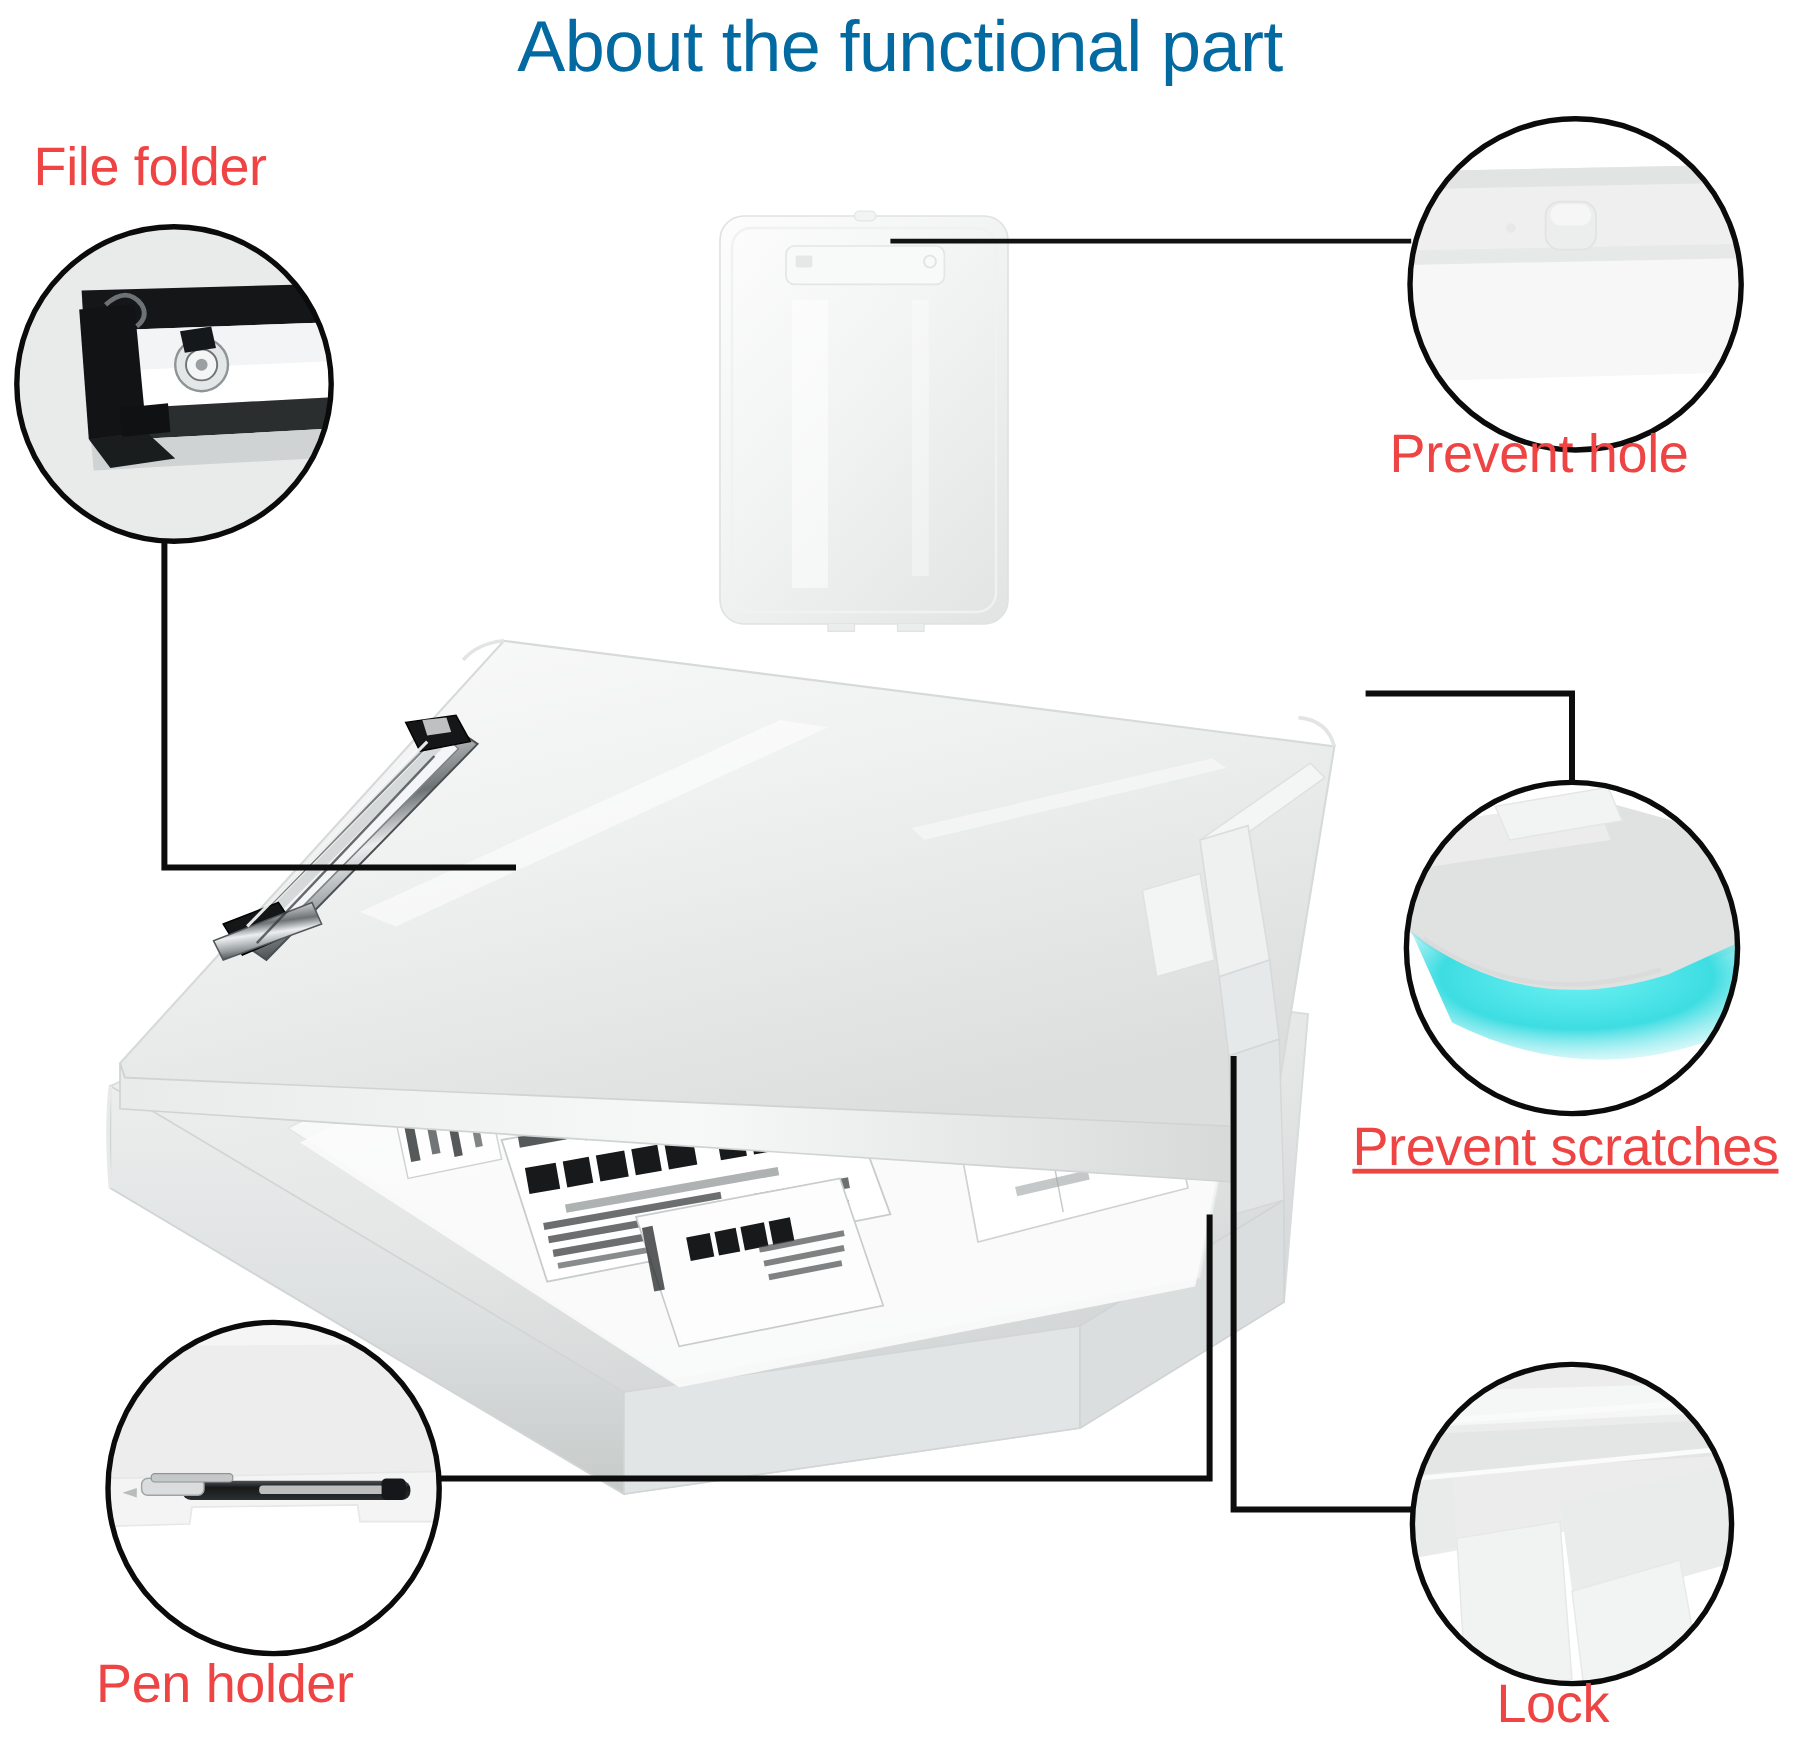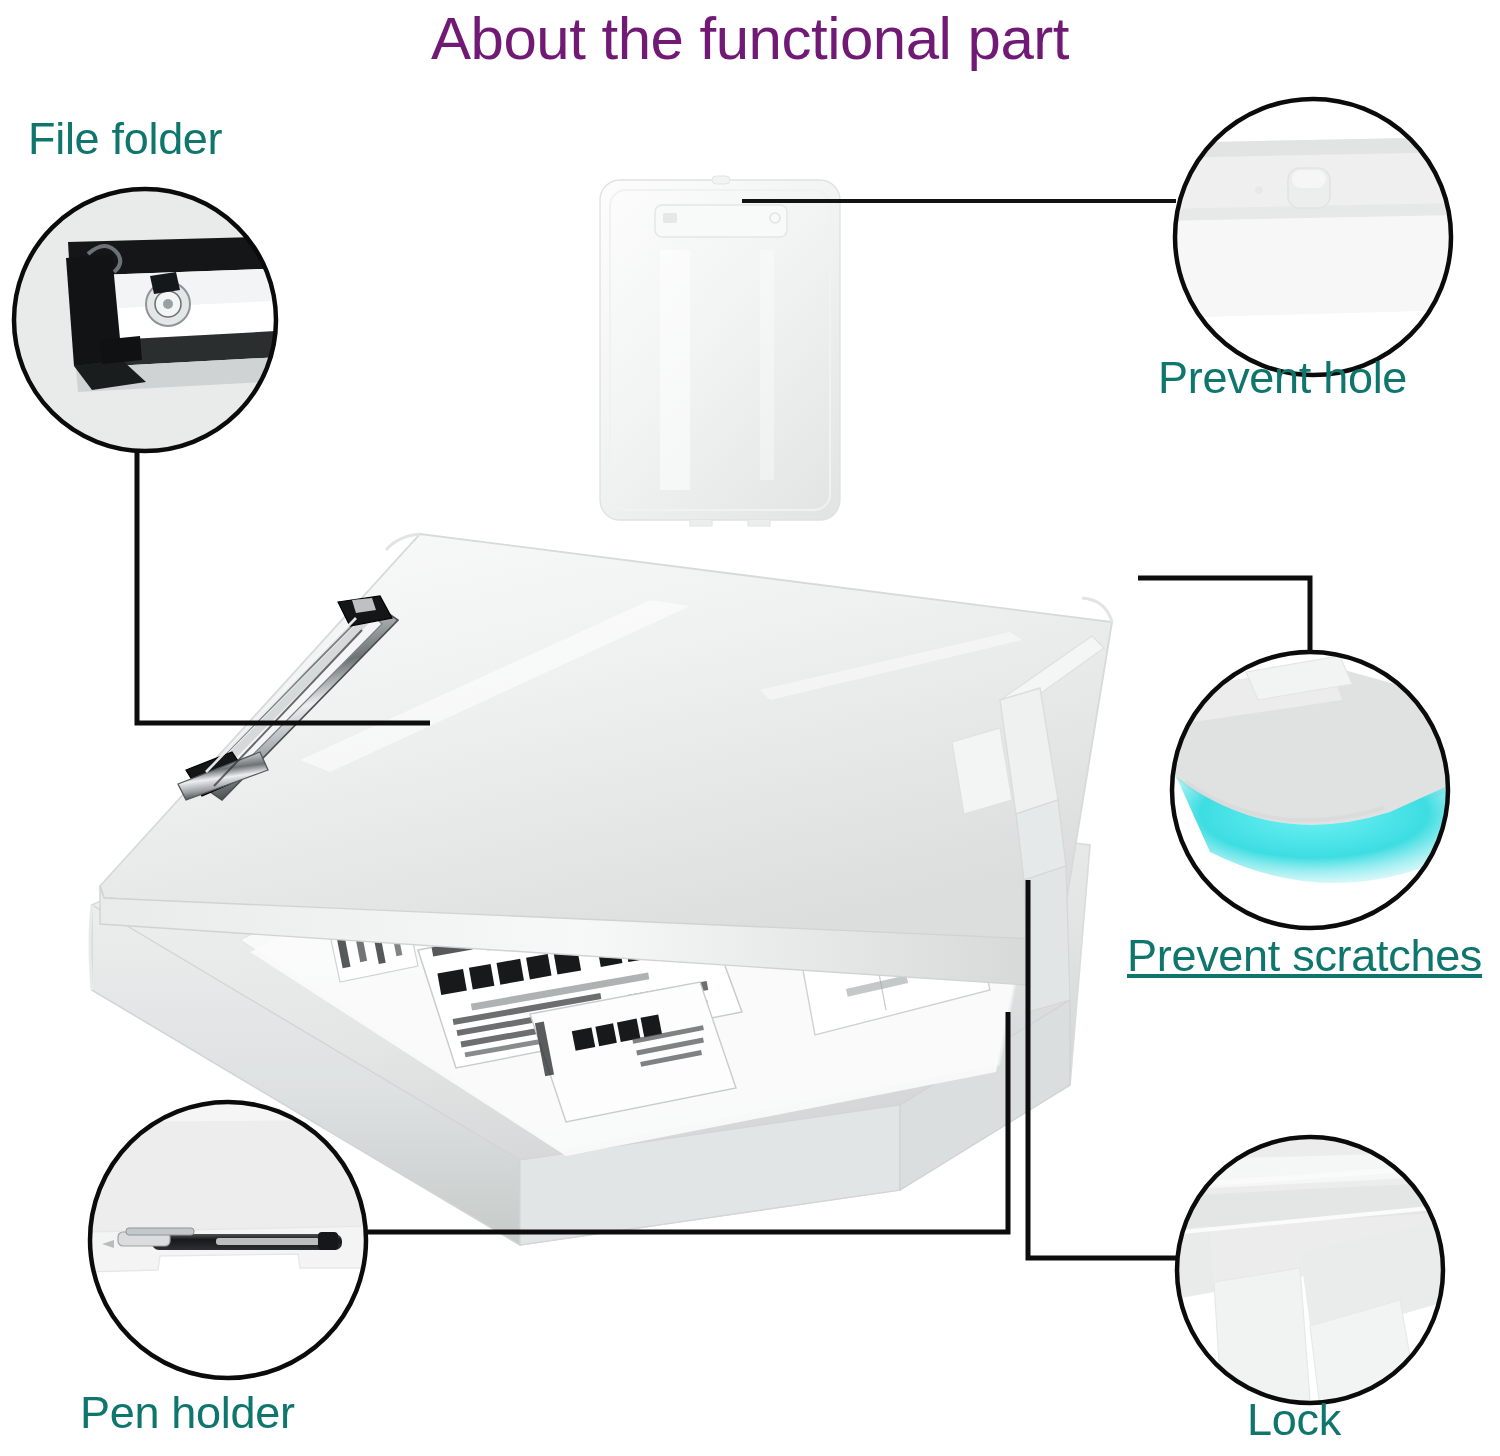--- a/index.html
+++ b/index.html
@@ -13,37 +13,37 @@
   }
   #stage{position:absolute;left:0;top:0;width:1500px;height:1456px;}
 
   
   #title{
     position:absolute;left:0;top:4px;width:1500px;
     text-align:center;
     font-size:60px;
     font-weight:400;
     letter-spacing:-0.5px;
-    color:#701a75;
+    color:#0369a1;
     white-space:nowrap;
   }
 
   
   .callout-label{
     position:absolute;
     font-size:45px;
     font-weight:400;
-    color:#0f766e;
+    color:#ef4444;
     white-space:nowrap;
     letter-spacing:-0.3px;
   }
   #lbl-file-folder{left:28px;top:113px;}
   #lbl-hanging-hole{left:1158px;top:352px;}
   #lbl-prevent-scratches{left:1127px;top:930px;text-decoration:underline;}
-  #lbl-pen-holder{left:80px;top:1377px;margin-top:10px;}
+  #lbl-pen-holder{left:80px;top:1377px;}
   #lbl-lock{left:1247px;top:1394px;}
 
   
   svg.layer{position:absolute;left:0;top:0;width:1500px;height:1456px;overflow:visible;}
   svg.layer.lines{pointer-events:none;}
 
   .conn{fill:none;stroke:#0d0d0d;stroke-width:5;stroke-linecap:butt;stroke-linejoin:miter;}
   .conn-thin{fill:none;stroke:#121212;stroke-width:4;}
   .circ-ring{fill:none;stroke:#0b0b0b;stroke-width:4.5;}
 </style>

